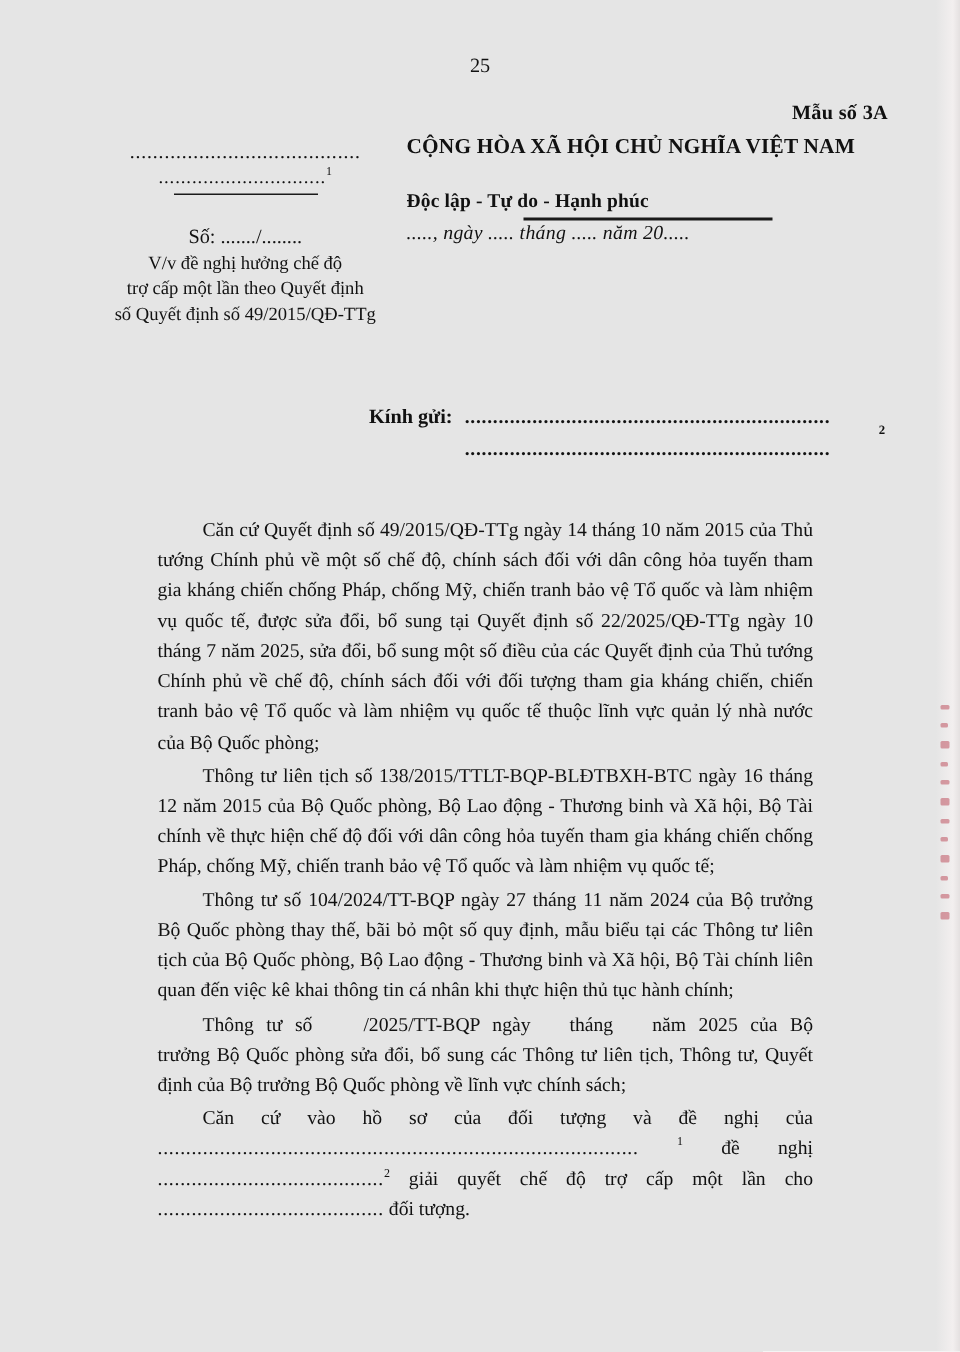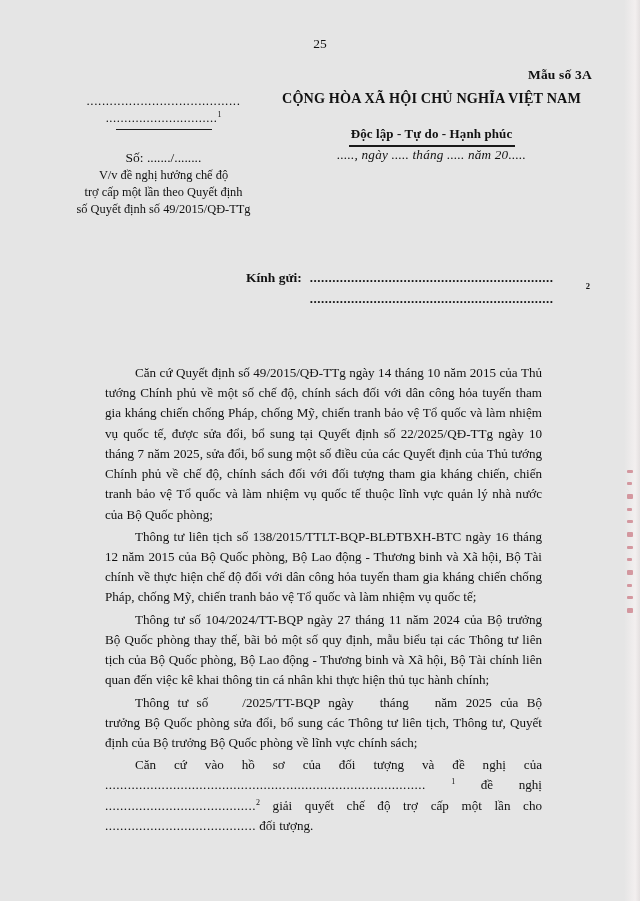--- a/index.html
+++ b/index.html
@@ -107,21 +107,21 @@
   .so-block {
     margin-top: 19px;
     font-size: 13px;
     line-height: 1.34;
   }
   .so-line { font-size: 13.5px; }
   .subject { font-size: 12.4px; line-height: 1.35; }
 
   .header-right {
     flex: 1;
-    text-align: center;
+    text-align: left;
     padding-top: 0px;
   }
   .national-title {
     font-weight: bold;
     font-size: 14.2px;
     letter-spacing: .15px;
     white-space: nowrap;
   }
   .motto {
     font-weight: bold;
@@ -186,21 +186,20 @@
   
   .body {
     position: absolute;
     top: 343px;
     left: 105px;
     width: 437px;
     font-size: 13.1px;
     line-height: 1.545;
     text-align: justify;
     text-justify: inter-word;
-    margin-top: 20px;
   }
   .body p {
     margin: 0 0 0 0;
     text-indent: 30px;
   }
   .body p + p { margin-top: 2px; }
   .gap-sm { display: inline-block; width: 26px; }
   .gap-md { display: inline-block; width: 34px; }
   .dots-fill { letter-spacing: .5px; }
 </style>

